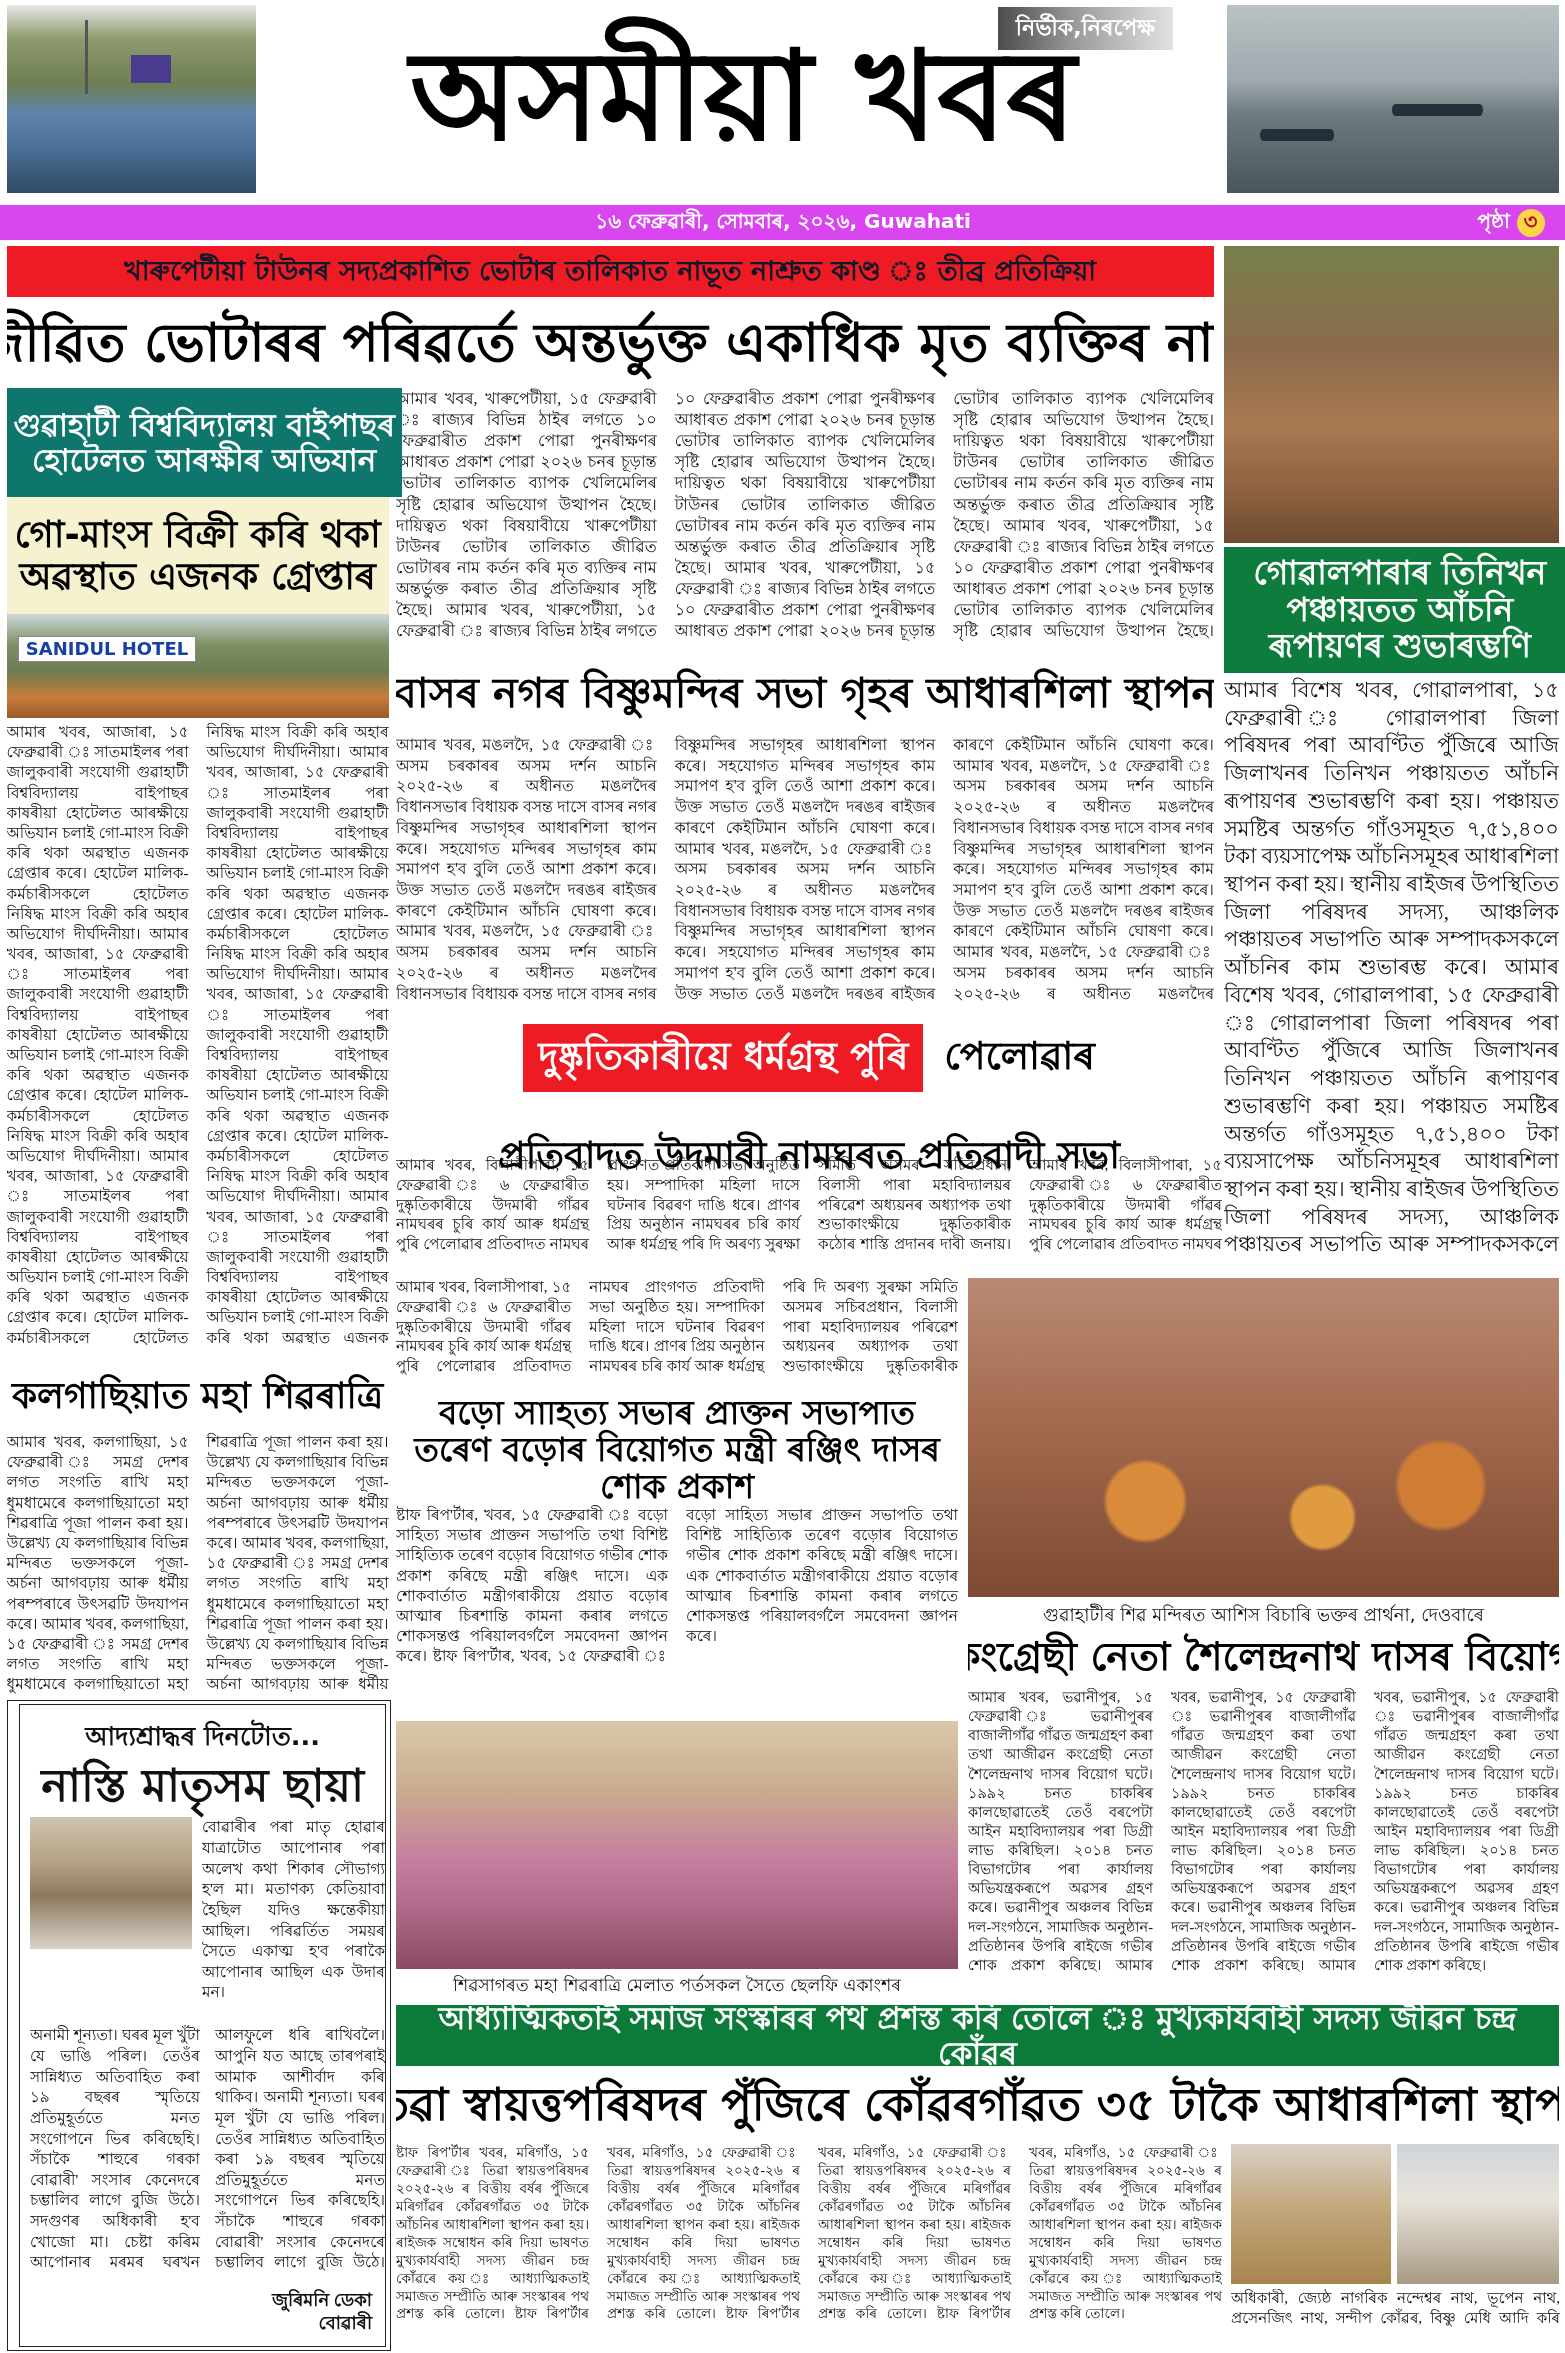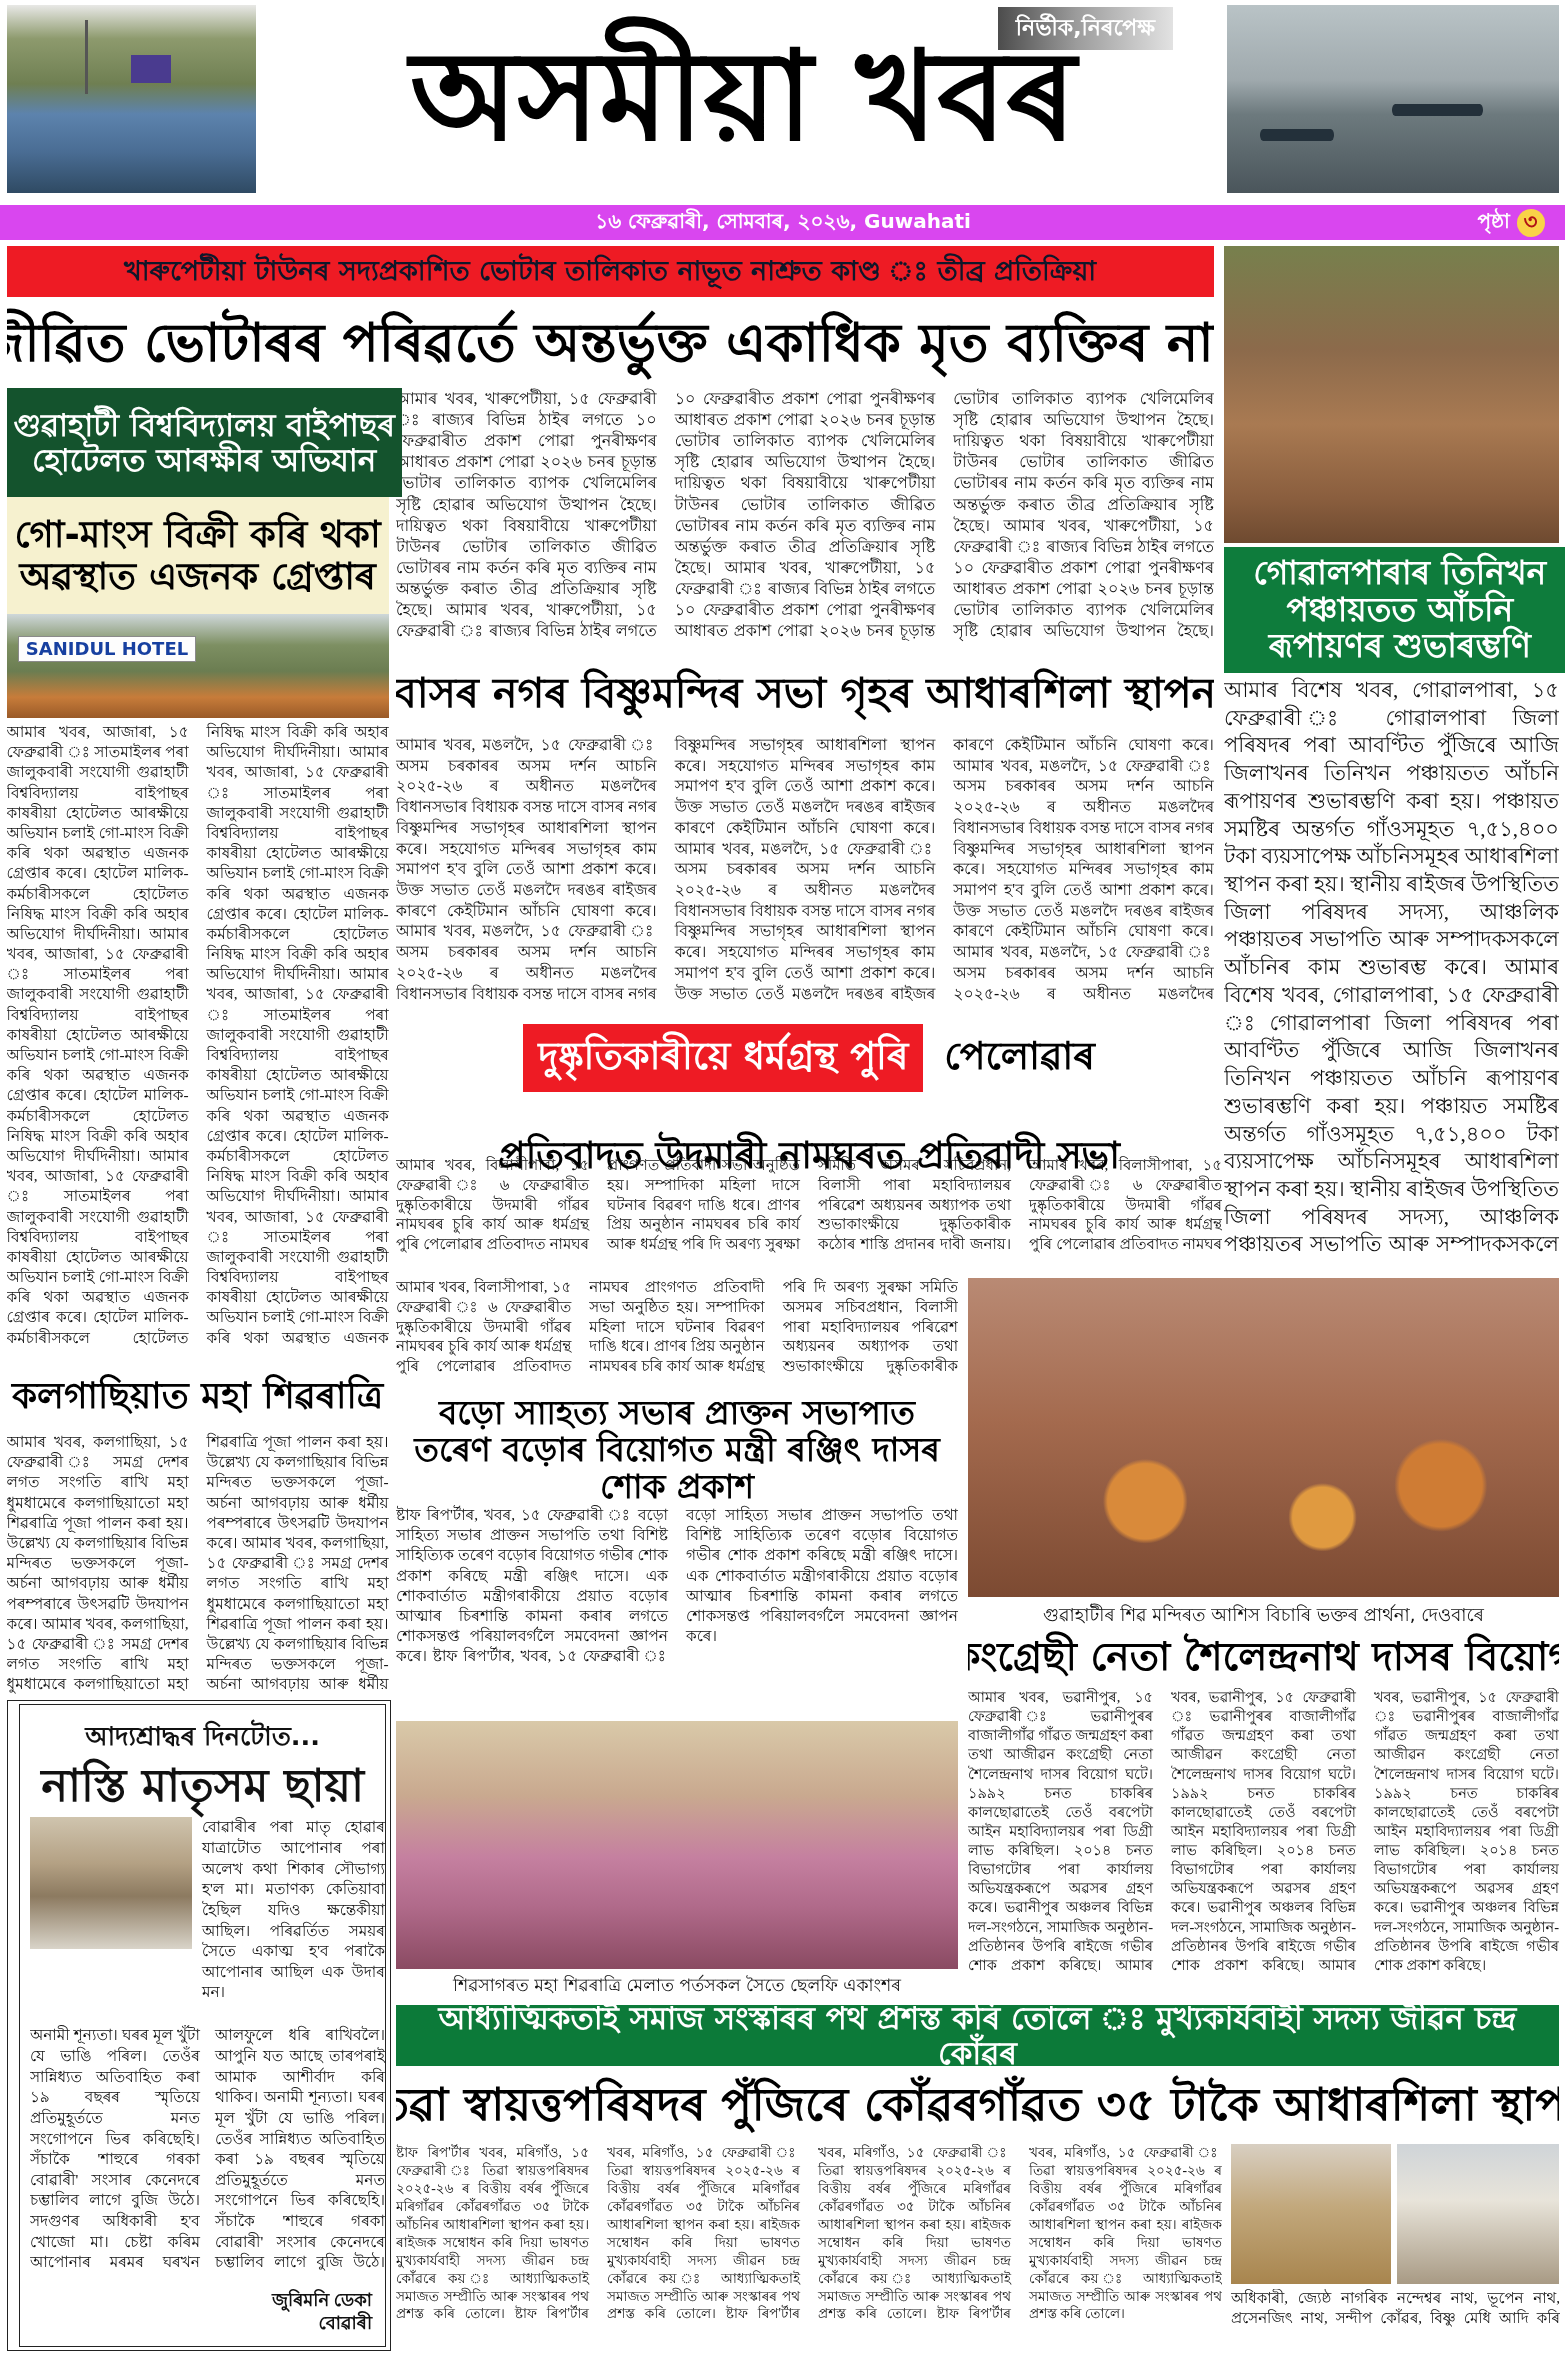--- a/index.html
+++ b/index.html
@@ -46,21 +46,21 @@
   #main-body{left:396px;top:388px;width:818px;height:263px;column-count:3;font-size:16px;}
 
   
   #cer-photo{left:1224px;top:246px;width:335px;height:297px;
     background:linear-gradient(180deg,#77804d 0%,#8c6a4b 35%,#a97a52 60%,#8a5e3e 85%,#6e4a30 100%);}
   #goalpara-box{left:1224px;top:547px;width:335px;height:126px;background:#0e7c3c;
     font-size:33px;color:#fff;padding:0 8.3px;}
   #goalpara-body{left:1224px;top:677px;width:335px;height:596px;column-count:1;font-size:21px;}
 
   
-  #gu-box{left:6.6px;top:388px;width:382px;height:109px;background:#14532d;color:#fff;font-size:31px;padding:0 6.6px;}
+  #gu-box{left:6.6px;top:388px;width:382px;height:109px;background:#0f766e;color:#fff;font-size:31px;padding:0 6.6px;}
   #beef-head{left:6.6px;top:497px;width:382px;height:117px;background:#f6f1cf;font-size:37px;}
   #hotel-photo{left:6.6px;top:614px;width:382px;height:104px;
     background:linear-gradient(180deg,#cfd8da 0%,#7d8f62 30%,#6b7d51 55%,#c77c3a 80%,#9a5a28 100%);}
   #hotel-sign{position:absolute;left:11.6px;top:21.5px;background:#fdfdfd;border:0.8px solid #8a8a8a;padding:1.7px 6.6px;
     color:#1740a0;font-family:"DejaVu Sans","Liberation Sans",sans-serif;font-weight:bold;font-size:18px;}
   #beef-body{left:6.6px;top:722px;width:382px;height:638px;column-count:2;font-size:15.3px;}
   #kol-head{left:6.6px;top:1363px;width:382px;height:66px;font-size:36px;}
   #kol-body{left:6.6px;top:1432px;width:382px;height:263px;column-count:2;font-size:15.3px;}
 
   

